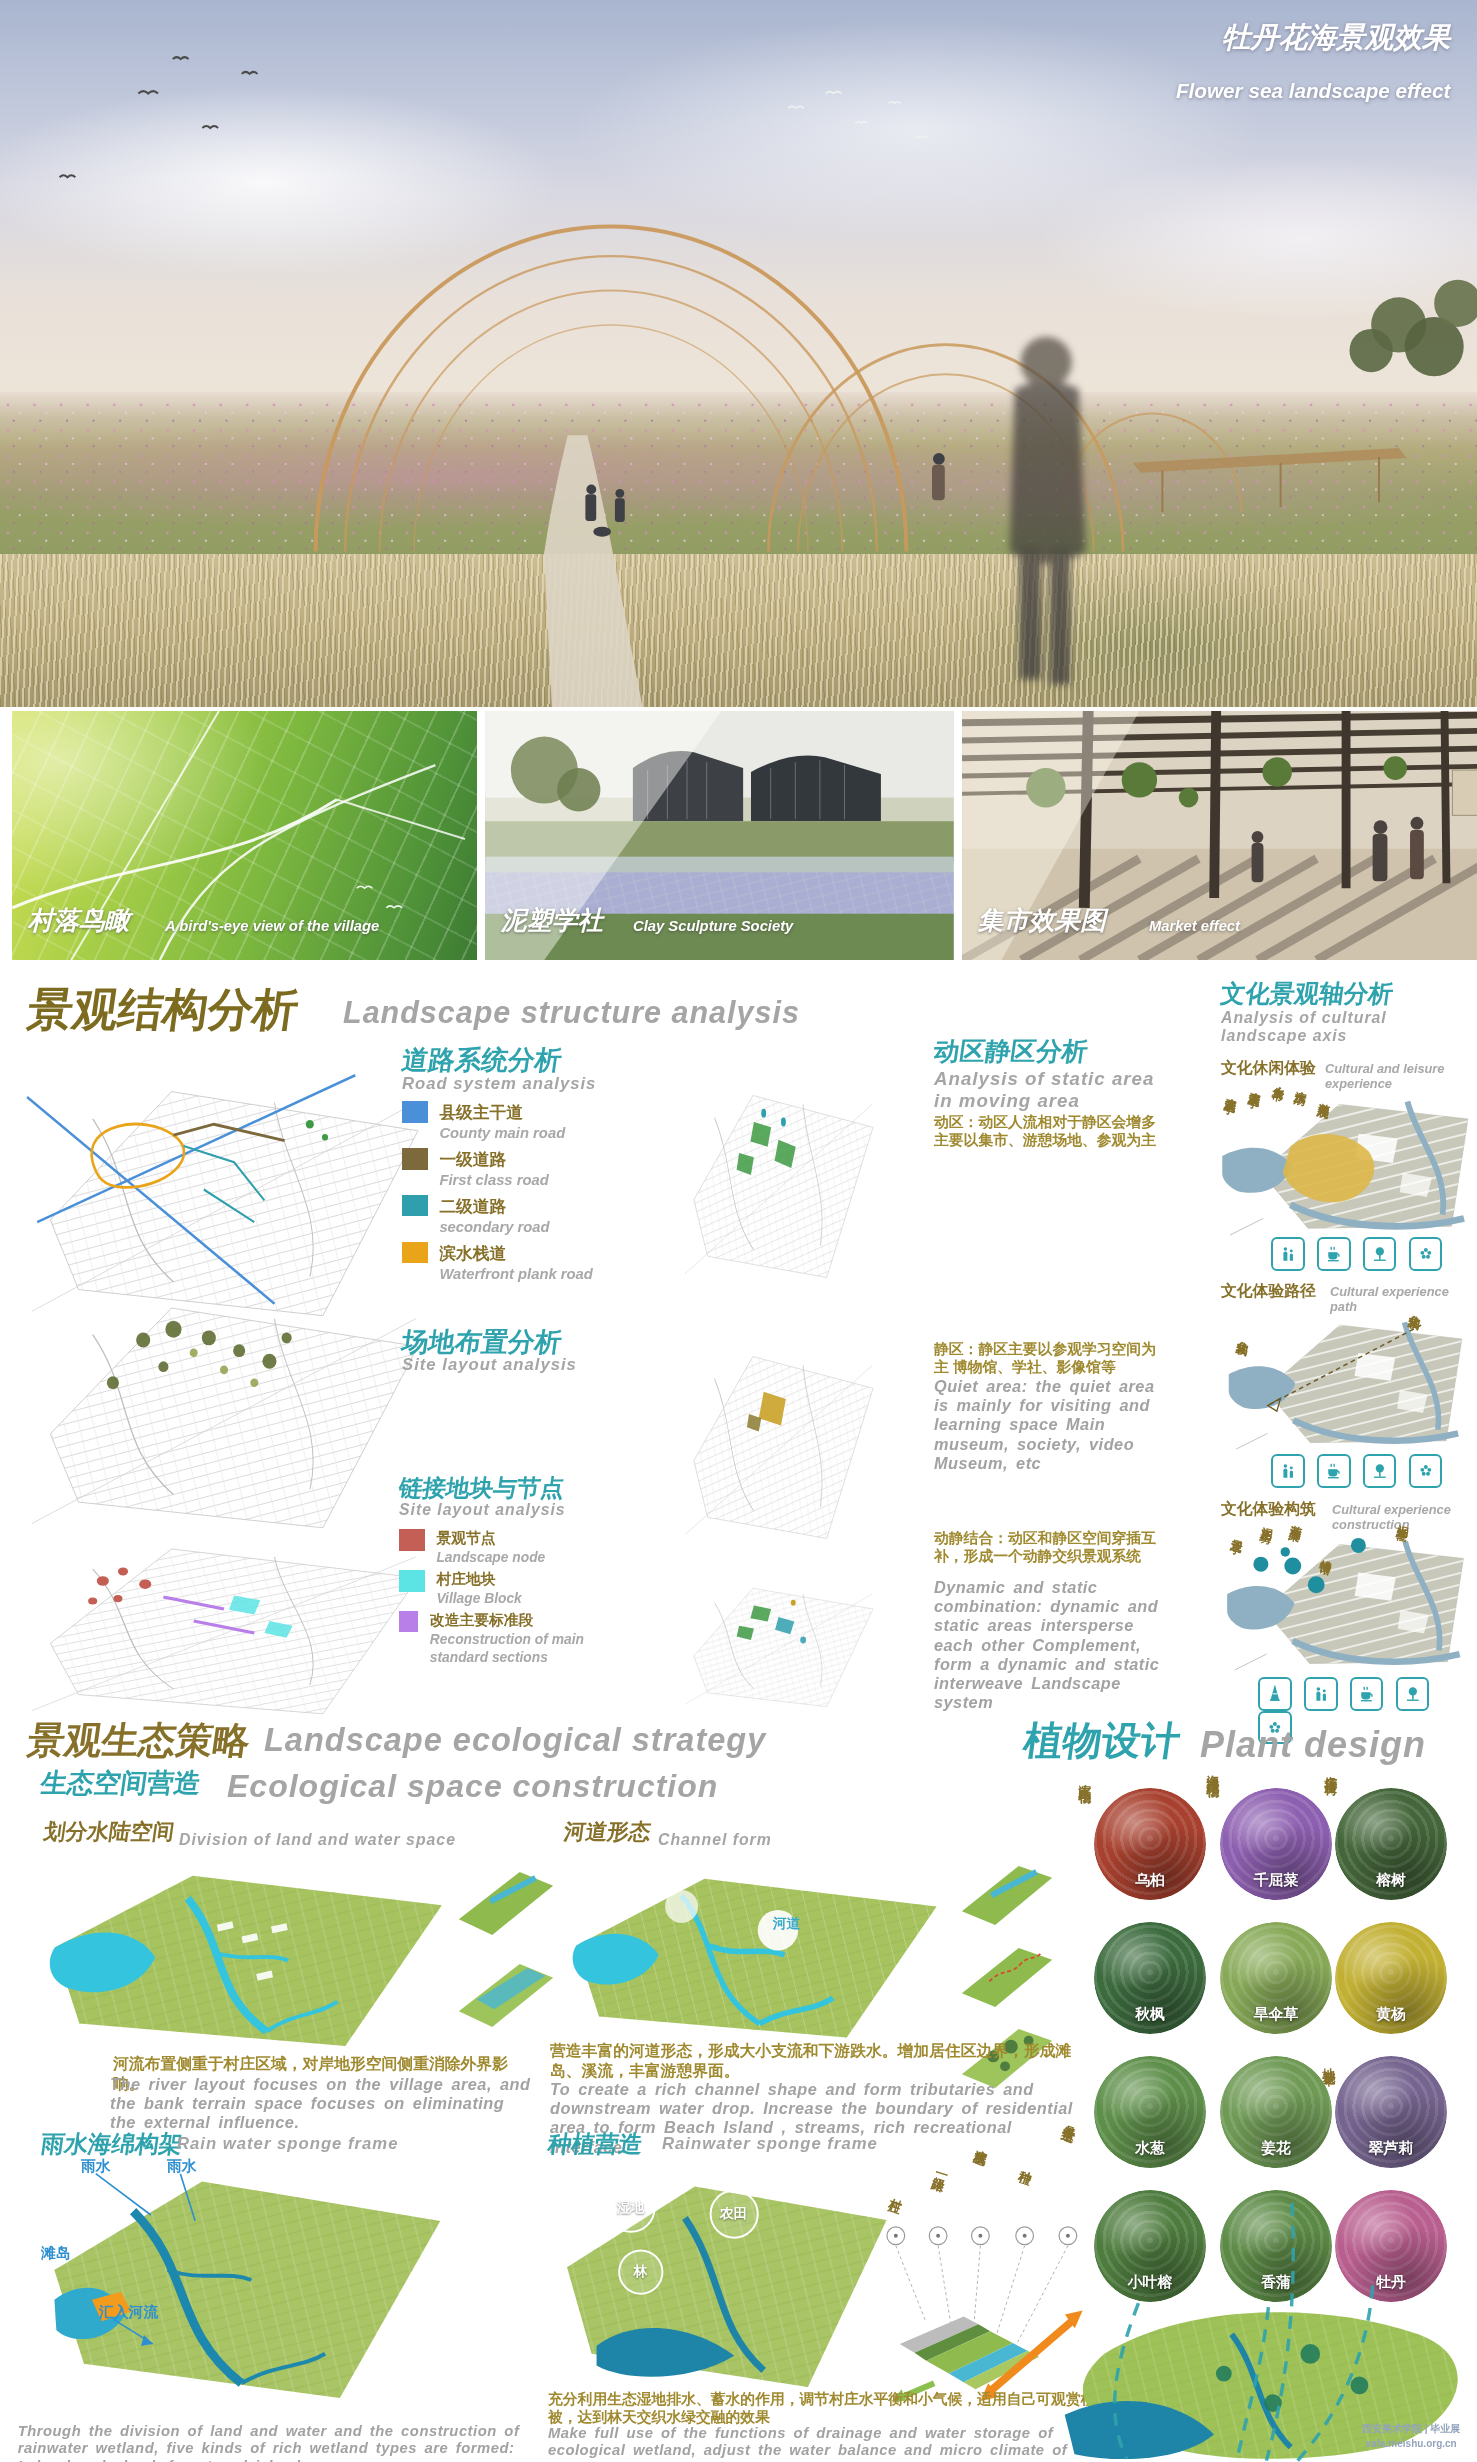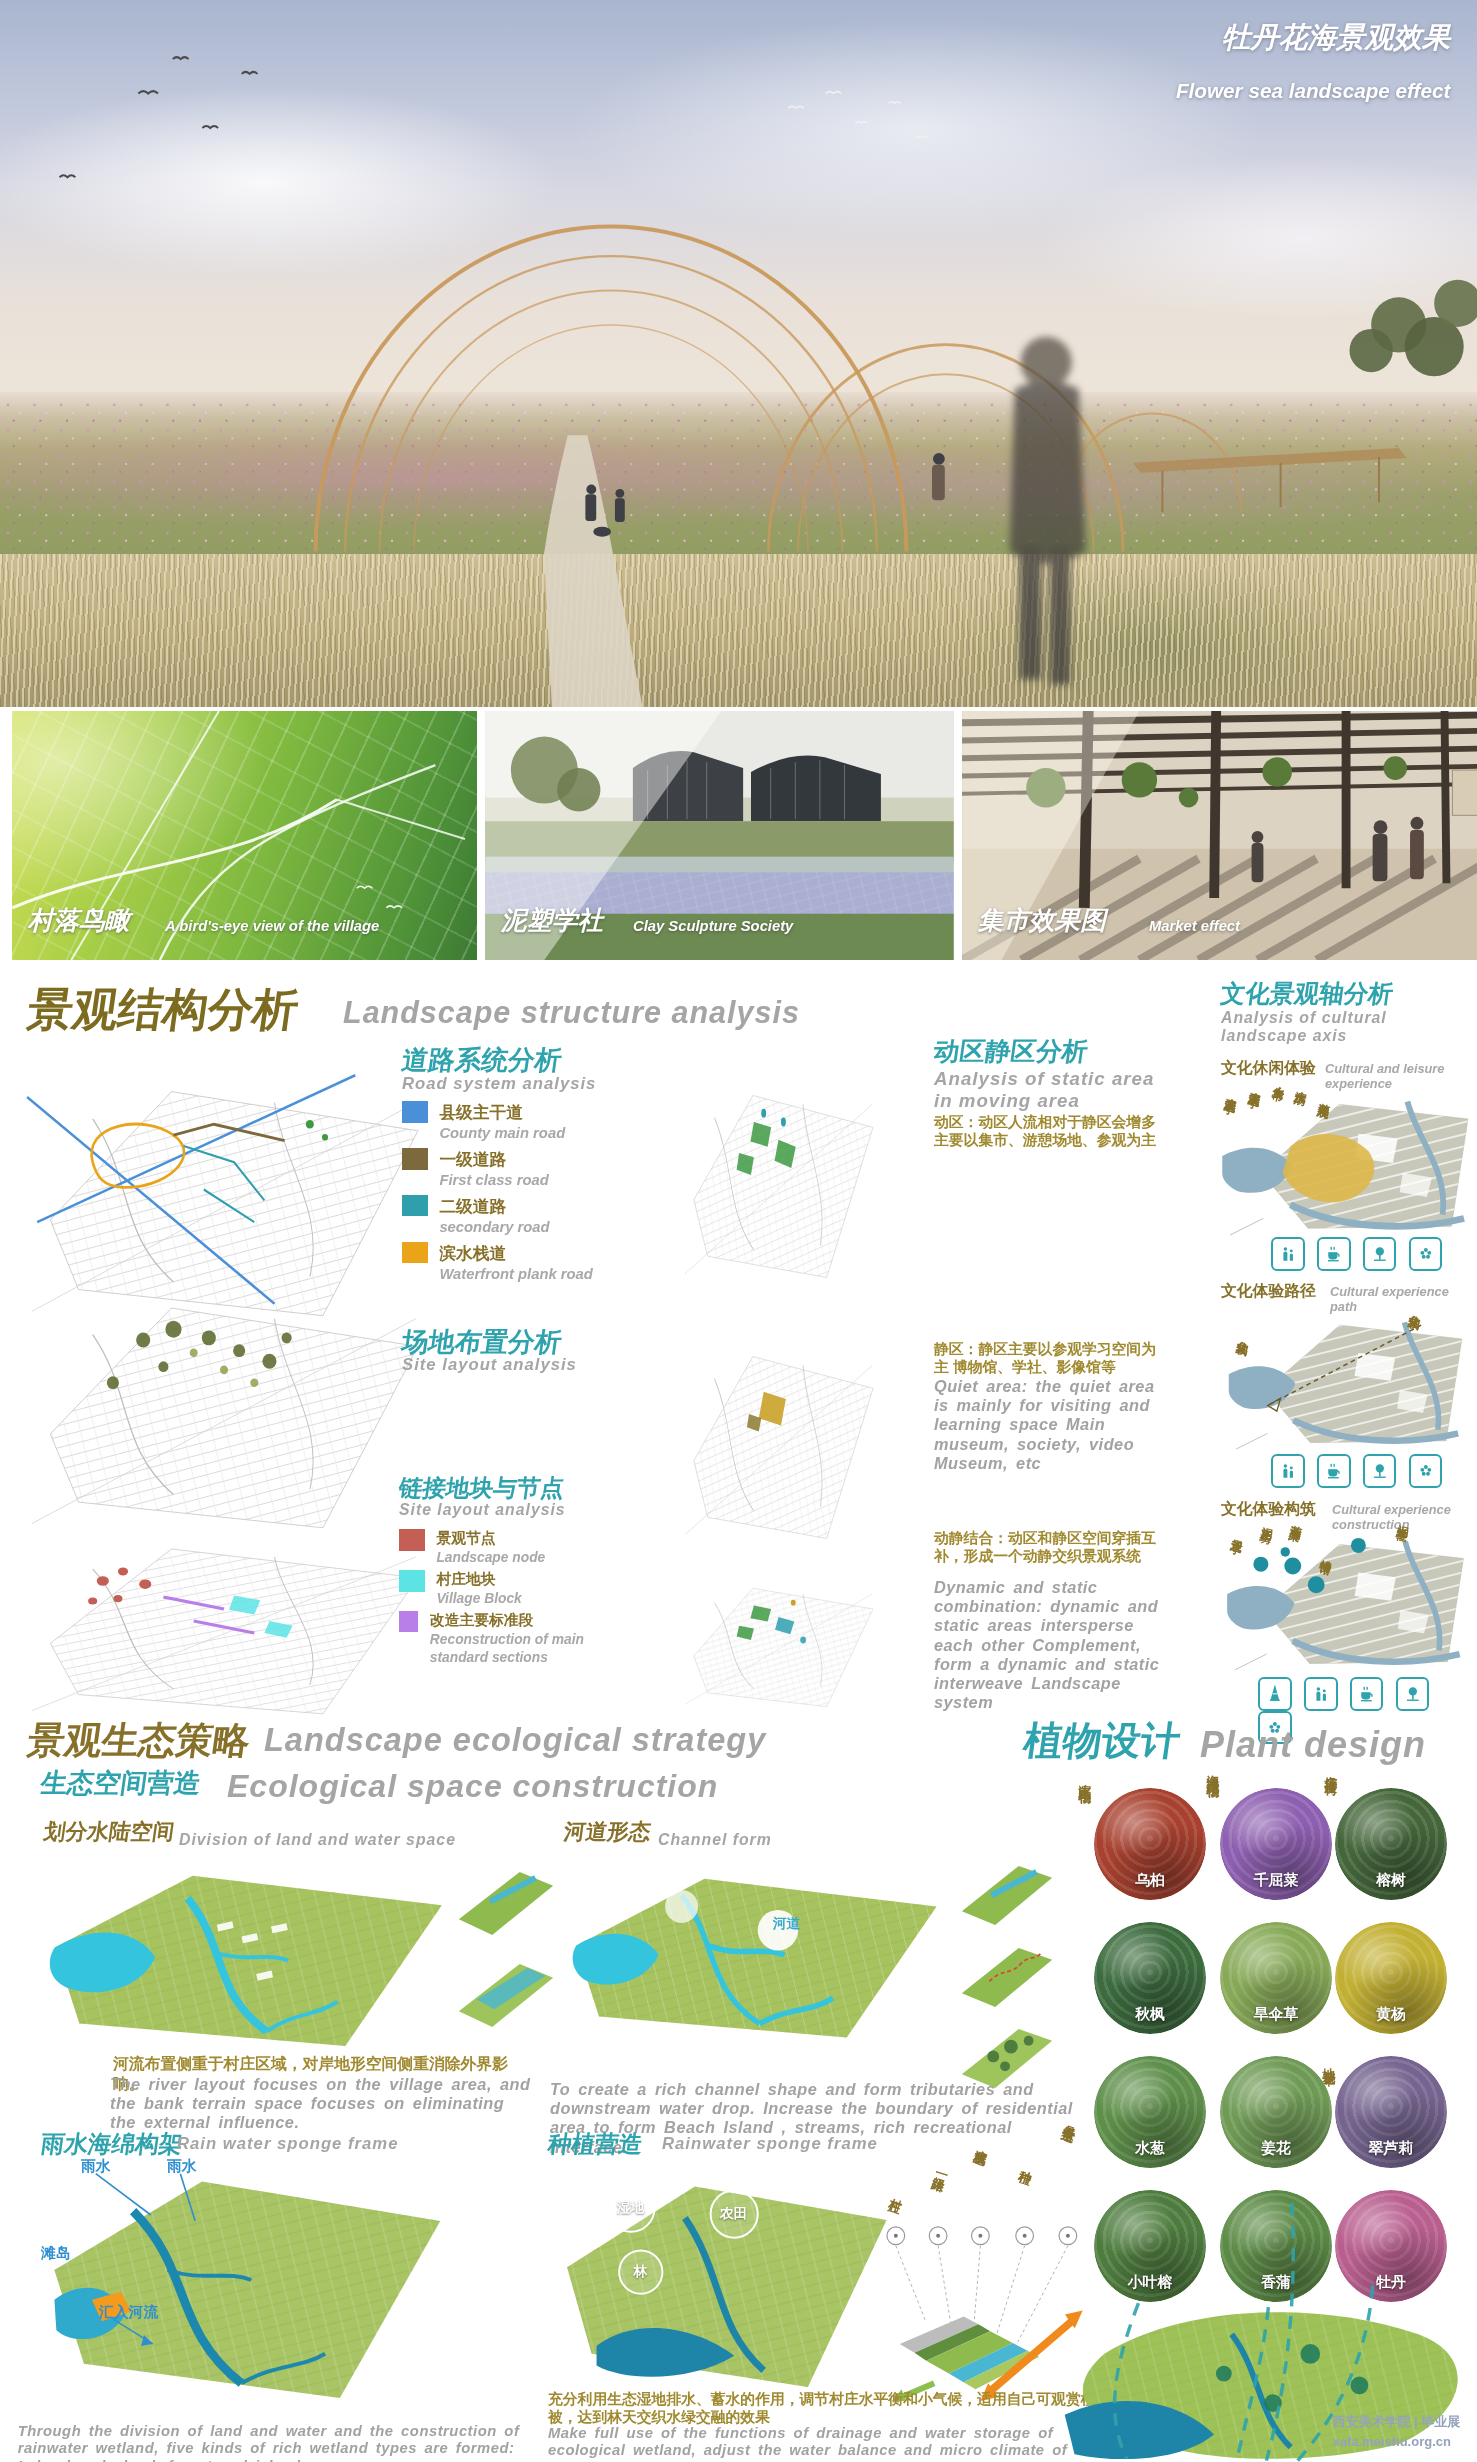--- a/index.html
+++ b/index.html
@@ -78,21 +78,21 @@
   
   .pcircle{width:112px;height:112px;border-radius:50%;overflow:hidden;}
   .pimg{position:absolute;inset:0;border-radius:50%;}
   .ptex{position:absolute;inset:0;border-radius:50%;
     background:radial-gradient(60% 50% at 35% 30%,rgba(255,255,255,.4),transparent 60%),
     radial-gradient(80% 70% at 65% 80%,rgba(0,0,0,.35),transparent 70%),
     repeating-radial-gradient(circle at 50% 45%,rgba(255,255,255,.12) 0 3px,transparent 3px 8.9px);}
   .pname{position:absolute;bottom:9.9px;width:100%;text-align:center;font-size:14.8px;font-weight:bold;
     color:#fff;text-shadow:0 1px 3px rgba(0,0,0,.6);}
   .pgroup{writing-mode:vertical-rl;font-size:12.8px;font-weight:bold;color:#87712a;letter-spacing:2px;}
-  .wm{font-size:13px;font-weight:bold;color:#93a3bd;text-align:left;line-height:1.5;}
+  .wm{font-size:10px;font-weight:bold;color:#93a3bd;text-align:center;line-height:1.5;}
   .swatch{width:25.6px;height:21.7px;display:inline-block;}
 </style>
 </head>
 <body>
 
 <svg width="0" height="0" style="position:absolute" aria-hidden="true">
   <defs>
     <pattern id="hatch" width="14" height="10" patternUnits="userSpaceOnUse" patternTransform="rotate(-14)">
       <line x1="0" y1="5" x2="14" y2="5" stroke="#cfcfcf" stroke-width="0.7"></line>
       <line x1="7" y1="0" x2="7" y2="10" stroke="#e2e2e2" stroke-width="0.5"></line>
@@ -660,20 +660,21 @@
   </svg>
   <svg class="abs" style="left:954px;top:2019px" width="106" height="73" viewBox="0 0 108 74">
     <polygon points="8,56 66,10 100,22 42,70" fill="#9ec45c"></polygon>
     <g fill="#4f7d3f">
         <circle cx="40" cy="38" r="6"></circle>
         <circle cx="58" cy="28" r="7"></circle>
         <circle cx="76" cy="22" r="5"></circle>
         <circle cx="52" cy="48" r="5"></circle>
       </g>
   </svg>
+  <div class="abs blk-zh" style="left:550px;top:2041px;width:537px;font-size:15.8px">营造丰富的河道形态，形成大小支流和下游跌水。增加居住区边界，形成滩岛、溪流，丰富游憩界面。</div>
   <div class="abs blk-en" style="left:550px;top:2080px;width:540px">To create a rich channel shape and form tributaries and downstream water drop. Increase the boundary of residential area to form Beach Island , streams, rich recreational interface.</div>
 
   <div class="abs teal" style="left:41px;top:2128px;font-size:23.6px;font-weight:bold">
     <span class="skew">雨水海绵构架</span></div>
   <div class="abs grayen" style="left:177px;top:2134px;font-size:16.7px">Rain water sponge frame</div>
   <div class="abs bluelab" style="left:81px;top:2157px">雨水</div>
   <div class="abs bluelab" style="left:167px;top:2157px">雨水</div>
   <svg class="abs" style="left:14.8px;top:2152px" width="443" height="251" viewBox="0 0 450 255">
     <polygon points="40,120 190,30 432,70 330,250 70,215" fill="#a8c464"></polygon>
     <polygon points="40,120 190,30 432,70 330,250 70,215" fill="url(#ehatch)" opacity="0.55"></polygon>

